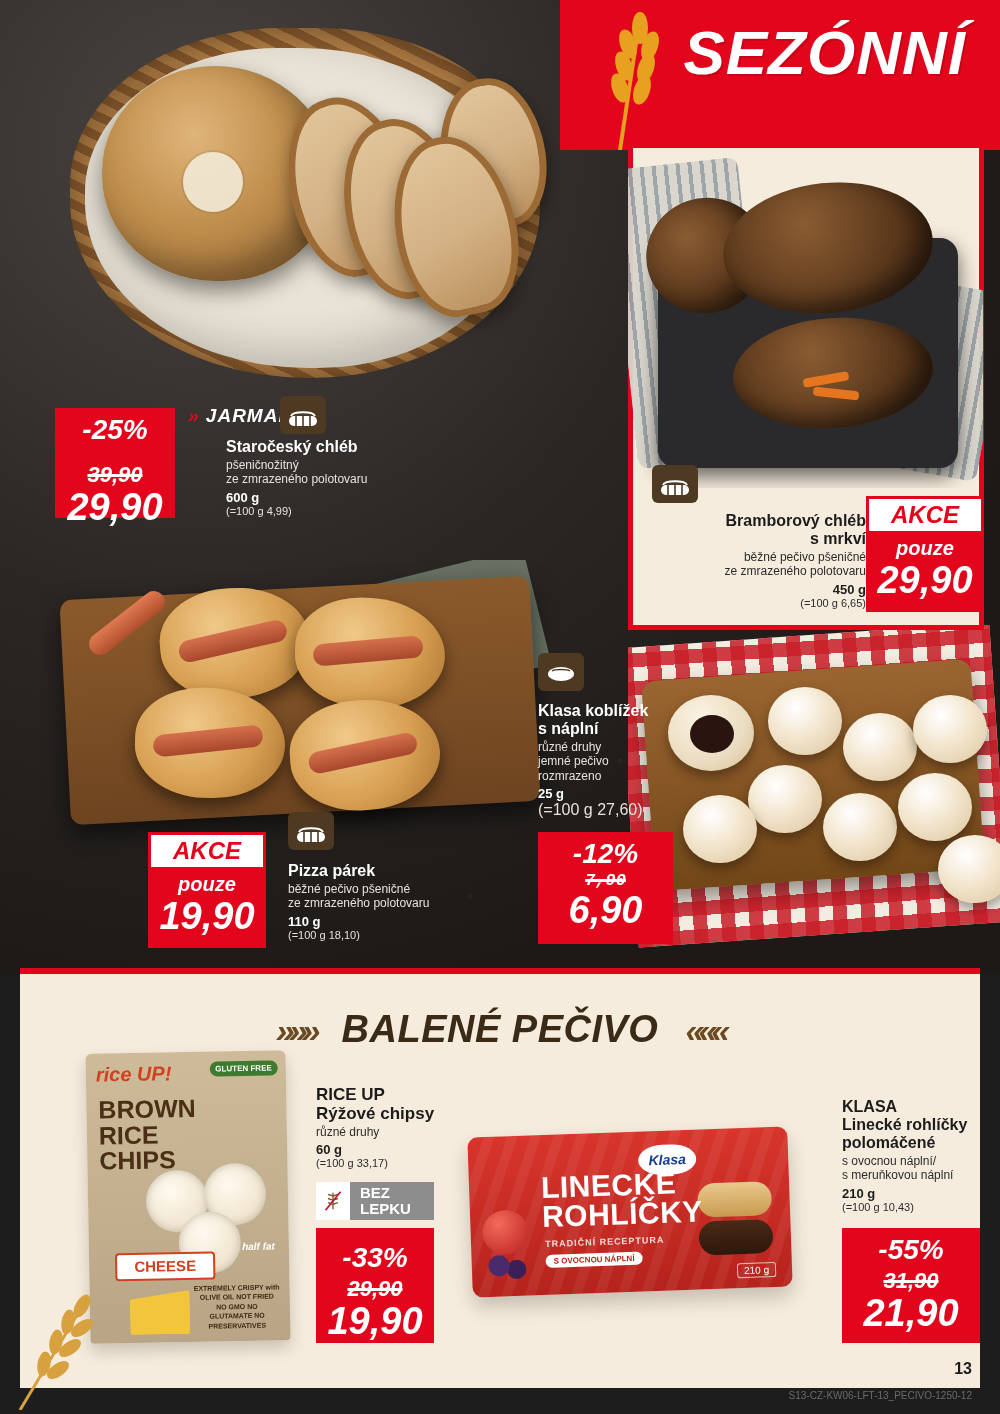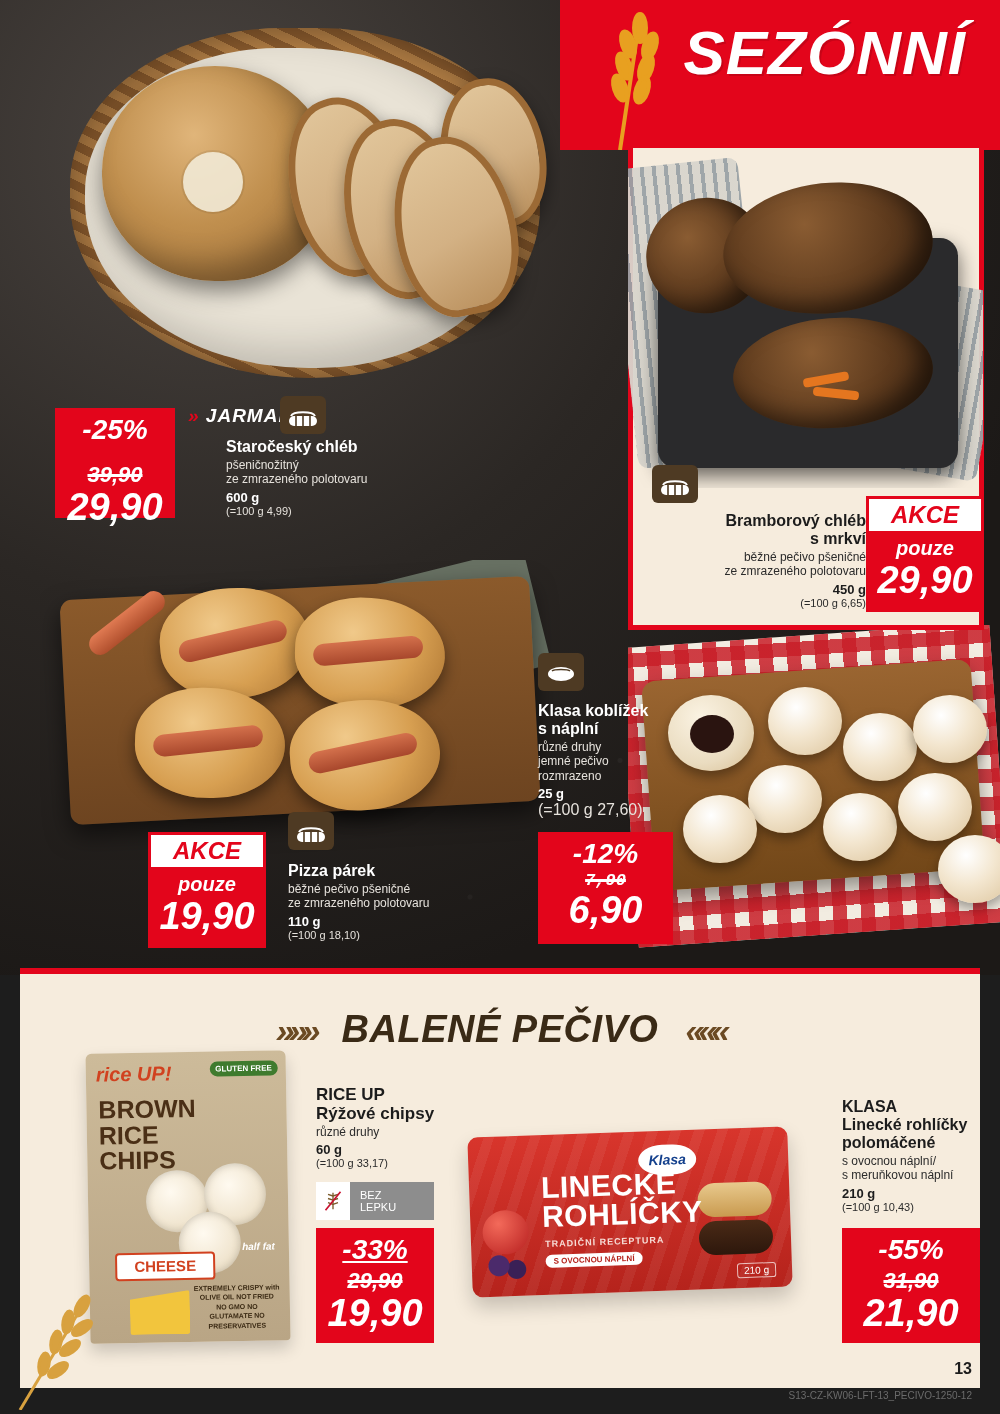--- a/index.html
+++ b/index.html
@@ -336,21 +336,21 @@
   }
 
   .lepku-badge {
     position:absolute; display:flex; align-items:center;
     background:#8d8d8d; color:#fff;
   }
   .lepku-badge .lb-icon {
     width: 34px; height: 38px; background:#fff; display:flex; align-items:center;
     justify-content:center;
   }
-  .lepku-badge .lb-text { font-size: 11px; font-weight:400; line-height:1.1; padding: 0 10px; }
+  .lepku-badge .lb-text { font-size: 15px; font-weight:700; line-height:1.1; padding: 0 10px; }
 
   .page-no {
     position:absolute; right: 28px; top: 1360px; font-weight:800; font-size:16px; color:#1c1c1c;
   }
   .code {
     position:absolute; right: 28px; top: 1390px; font-size: 10px; color:#6b6b6b;
   }
   .wheat-corner { position:absolute; left: 10px; top: 1290px; width: 120px; height: 120px; }
 
   .red-frame {
@@ -576,21 +576,21 @@
         <line x1="3" y1="25" x2="21" y2="3" stroke="#c8102e" stroke-width="2"></line>
       </svg>
     </div>
     <div class="lb-text">
       <div>BEZ</div>
       <div>LEPKU</div>
     </div>
   </div>
 
   <div class="redbox" style="left:316px; top:1228px; width:118px; height:115px;">
-    <div class="pct" style="font-size:28px; padding-top:8px;text-decoration:underline;">-33%</div>
+    <div class="pct" style="font-size:28px; padding-top:16px;">-33%</div>
     <div class="old-price" style="font-size:22px; margin-top:6px;">29,90</div>
     <div class="new-price" style="font-size:38px; margin-top:2px;">19,90</div>
   </div>
 
   <div class="pack-linecke">
     <div class="stripes"></div>
     <div class="apple"></div>
     <div class="berries"></div>
     <div class="klasa">Klasa</div>
     <div class="cookie ck1"></div>

